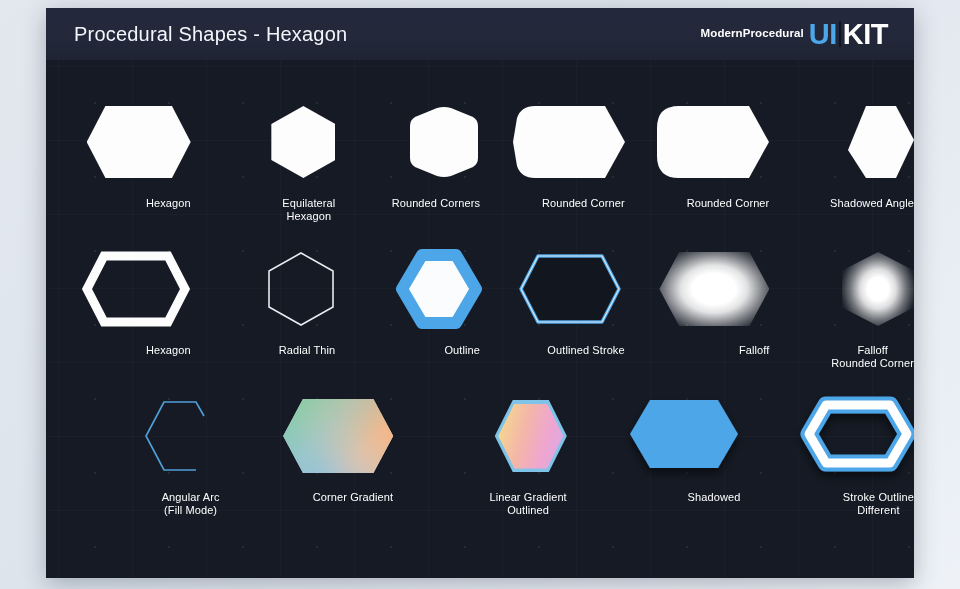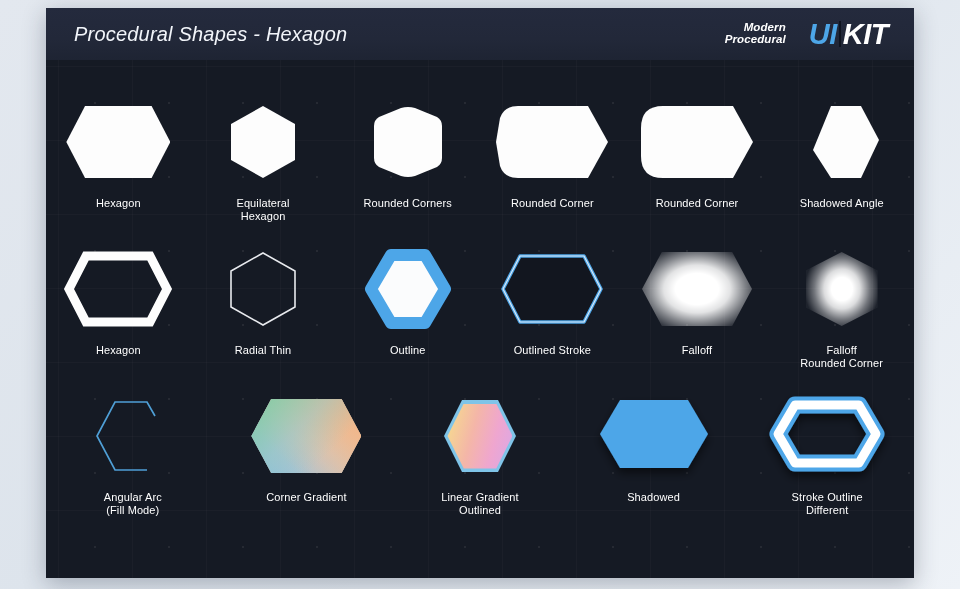--- a/index.html
+++ b/index.html
@@ -27,21 +27,20 @@
     overflow: hidden;
   }
 
   
   #header {
     position: absolute;
     left: 0; top: 0;
     width: 868px;
     height: 52px;
     background: linear-gradient(180deg, #242a3d 0%, #222839 60%, #1e2433 100%);
-    font-style: italic;
   }
   #title {
     position: absolute;
     left: 28px;
     top: 50%;
     transform: translateY(-50%);
     color: #f2f5fa;
     font-size: 20px;
     font-weight: 400;
     letter-spacing: 0.2px;
@@ -51,24 +50,24 @@
     position: absolute;
     right: 26px;
     top: 50%;
     transform: translateY(-50%);
     display: flex;
     align-items: center;
     height: 34px;
   }
   #logo-words {
     display: flex;
-    flex-direction: column;
+    flex-direction: row;
     justify-content: center;
     align-items: flex-end;
-    margin-right: 23px;
+    margin-right: 5px;
     line-height: 1.02;
   }
   .logo-word {
     color: #ffffff;
     font-size: 11.5px;
     font-weight: 700;
     letter-spacing: 0.1px;
     white-space: nowrap;
   }
   #logo-ui {
@@ -115,21 +114,21 @@
     display: flex;
   }
   #row-0 { top: 36px; }
   #row-1 { top: 183px; }
   #row-2 { top: 330px; }
 
   .cell {
     flex: 1 1 0;
     display: flex;
     flex-direction: column;
-    align-items: center;
+    align-items: flex-end;
     position: relative;
   }
   .shape-slot {
     height: 92px;
     display: flex;
     align-items: center;
     justify-content: center;
     position: relative;
   }
   .label {

